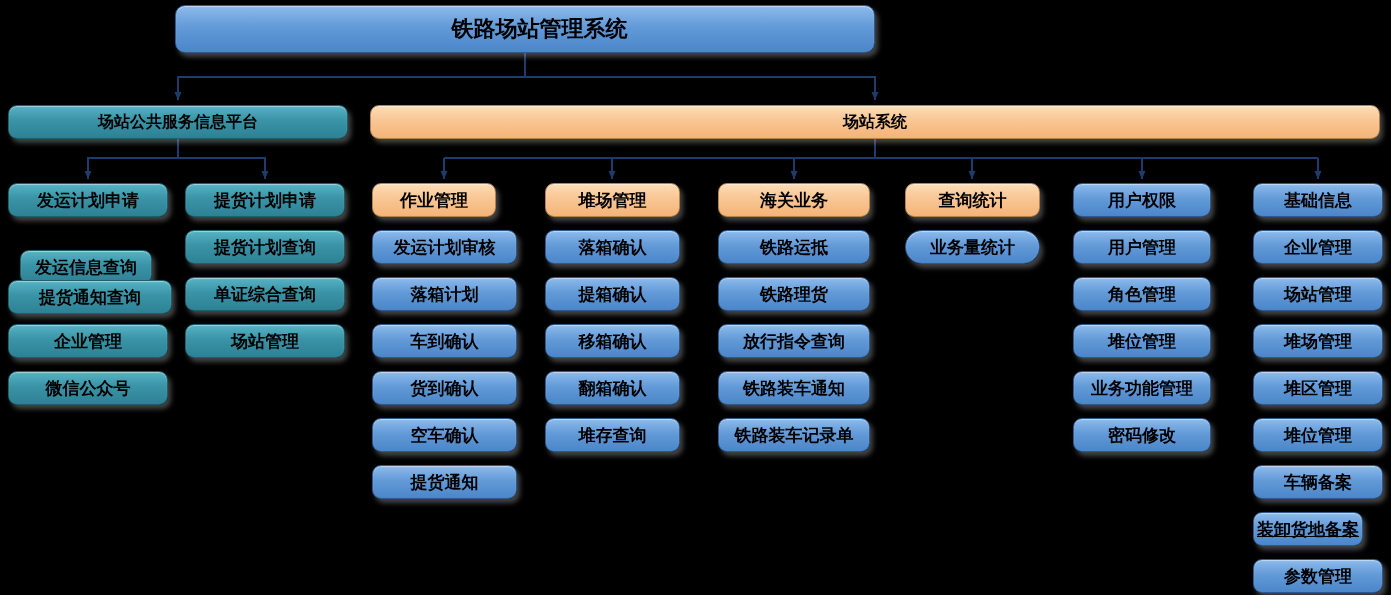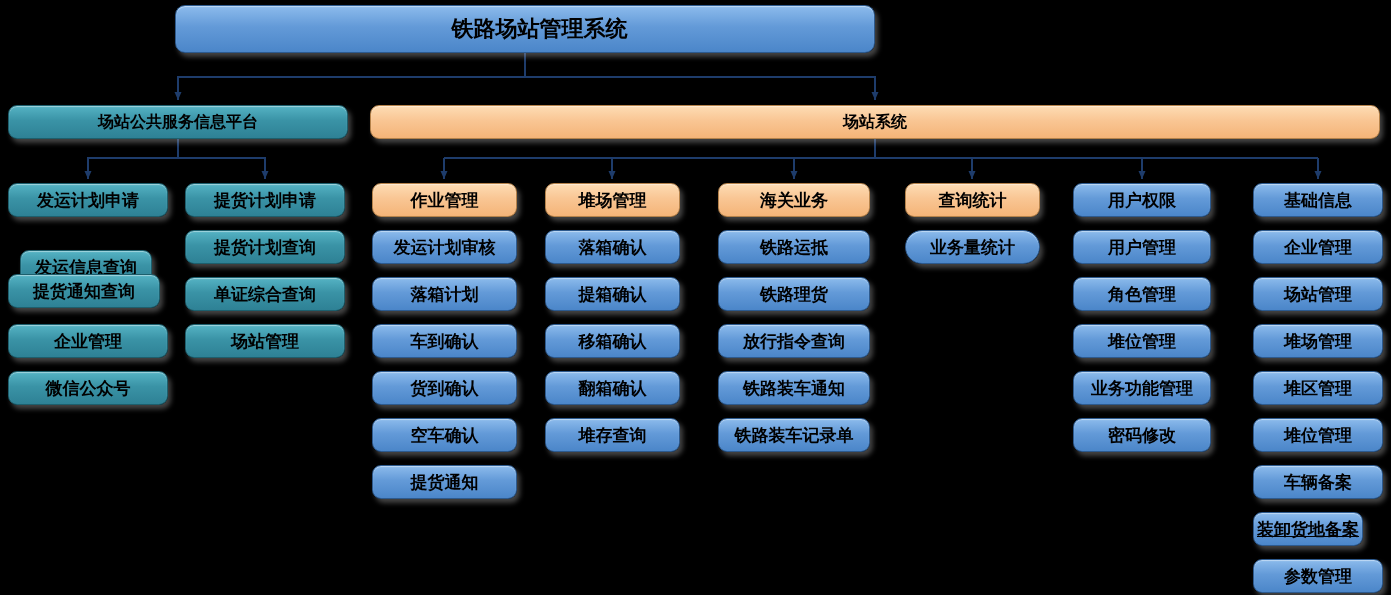--- a/index.html
+++ b/index.html
@@ -87,30 +87,30 @@
     </g>
   </svg>
 
   <div class="node blue root" style="left:175px;top:5px;width:700px;padding-left:29px;">铁路场站管理系统</div>
 
   <div class="node teal lvl2" style="left:8px;top:105px;width:340px;">场站公共服务信息平台</div>
   <div class="node orange lvl2" style="left:370px;top:105px;width:1010px;">场站系统</div>
 
   <div class="node teal" style="left:8px;top:183px;width:160px;">发运计划申请</div>
   <div class="node teal" style="left:20px;top:230px;width:132px;margin-top:20px;">发运信息查询</div>
-  <div class="node teal" style="left:8px;top:274px;width:152px;">提货通知查询</div>
+  <div class="node teal" style="left:8px;top:280px;width:164px;">提货通知查询</div>
   <div class="node teal" style="left:8px;top:324px;width:160px;">企业管理</div>
   <div class="node teal" style="left:8px;top:371px;width:160px;">微信公众号</div>
 
   <div class="node teal" style="left:185px;top:183px;width:160px;">提货计划申请</div>
   <div class="node teal" style="left:185px;top:230px;width:160px;">提货计划查询</div>
   <div class="node teal" style="left:185px;top:277px;width:160px;">单证综合查询</div>
   <div class="node teal" style="left:185px;top:324px;width:160px;">场站管理</div>
 
-  <div class="node orange" style="left:372px;top:183px;width:145px;">作业管理</div>
+  <div class="node orange" style="left:372px;top:183px;width:124px;">作业管理</div>
   <div class="node blue" style="left:372px;top:230px;width:145px;">发运计划审核</div>
   <div class="node blue" style="left:372px;top:277px;width:145px;">落箱计划</div>
   <div class="node blue" style="left:372px;top:324px;width:145px;">车到确认</div>
   <div class="node blue" style="left:372px;top:371px;width:145px;">货到确认</div>
   <div class="node blue" style="left:372px;top:418px;width:145px;">空车确认</div>
   <div class="node blue" style="left:372px;top:465px;width:145px;">提货通知</div>
 
   <div class="node orange" style="left:545px;top:183px;width:135px;">堆场管理</div>
   <div class="node blue" style="left:545px;top:230px;width:135px;">落箱确认</div>
   <div class="node blue" style="left:545px;top:277px;width:135px;">提箱确认</div>

